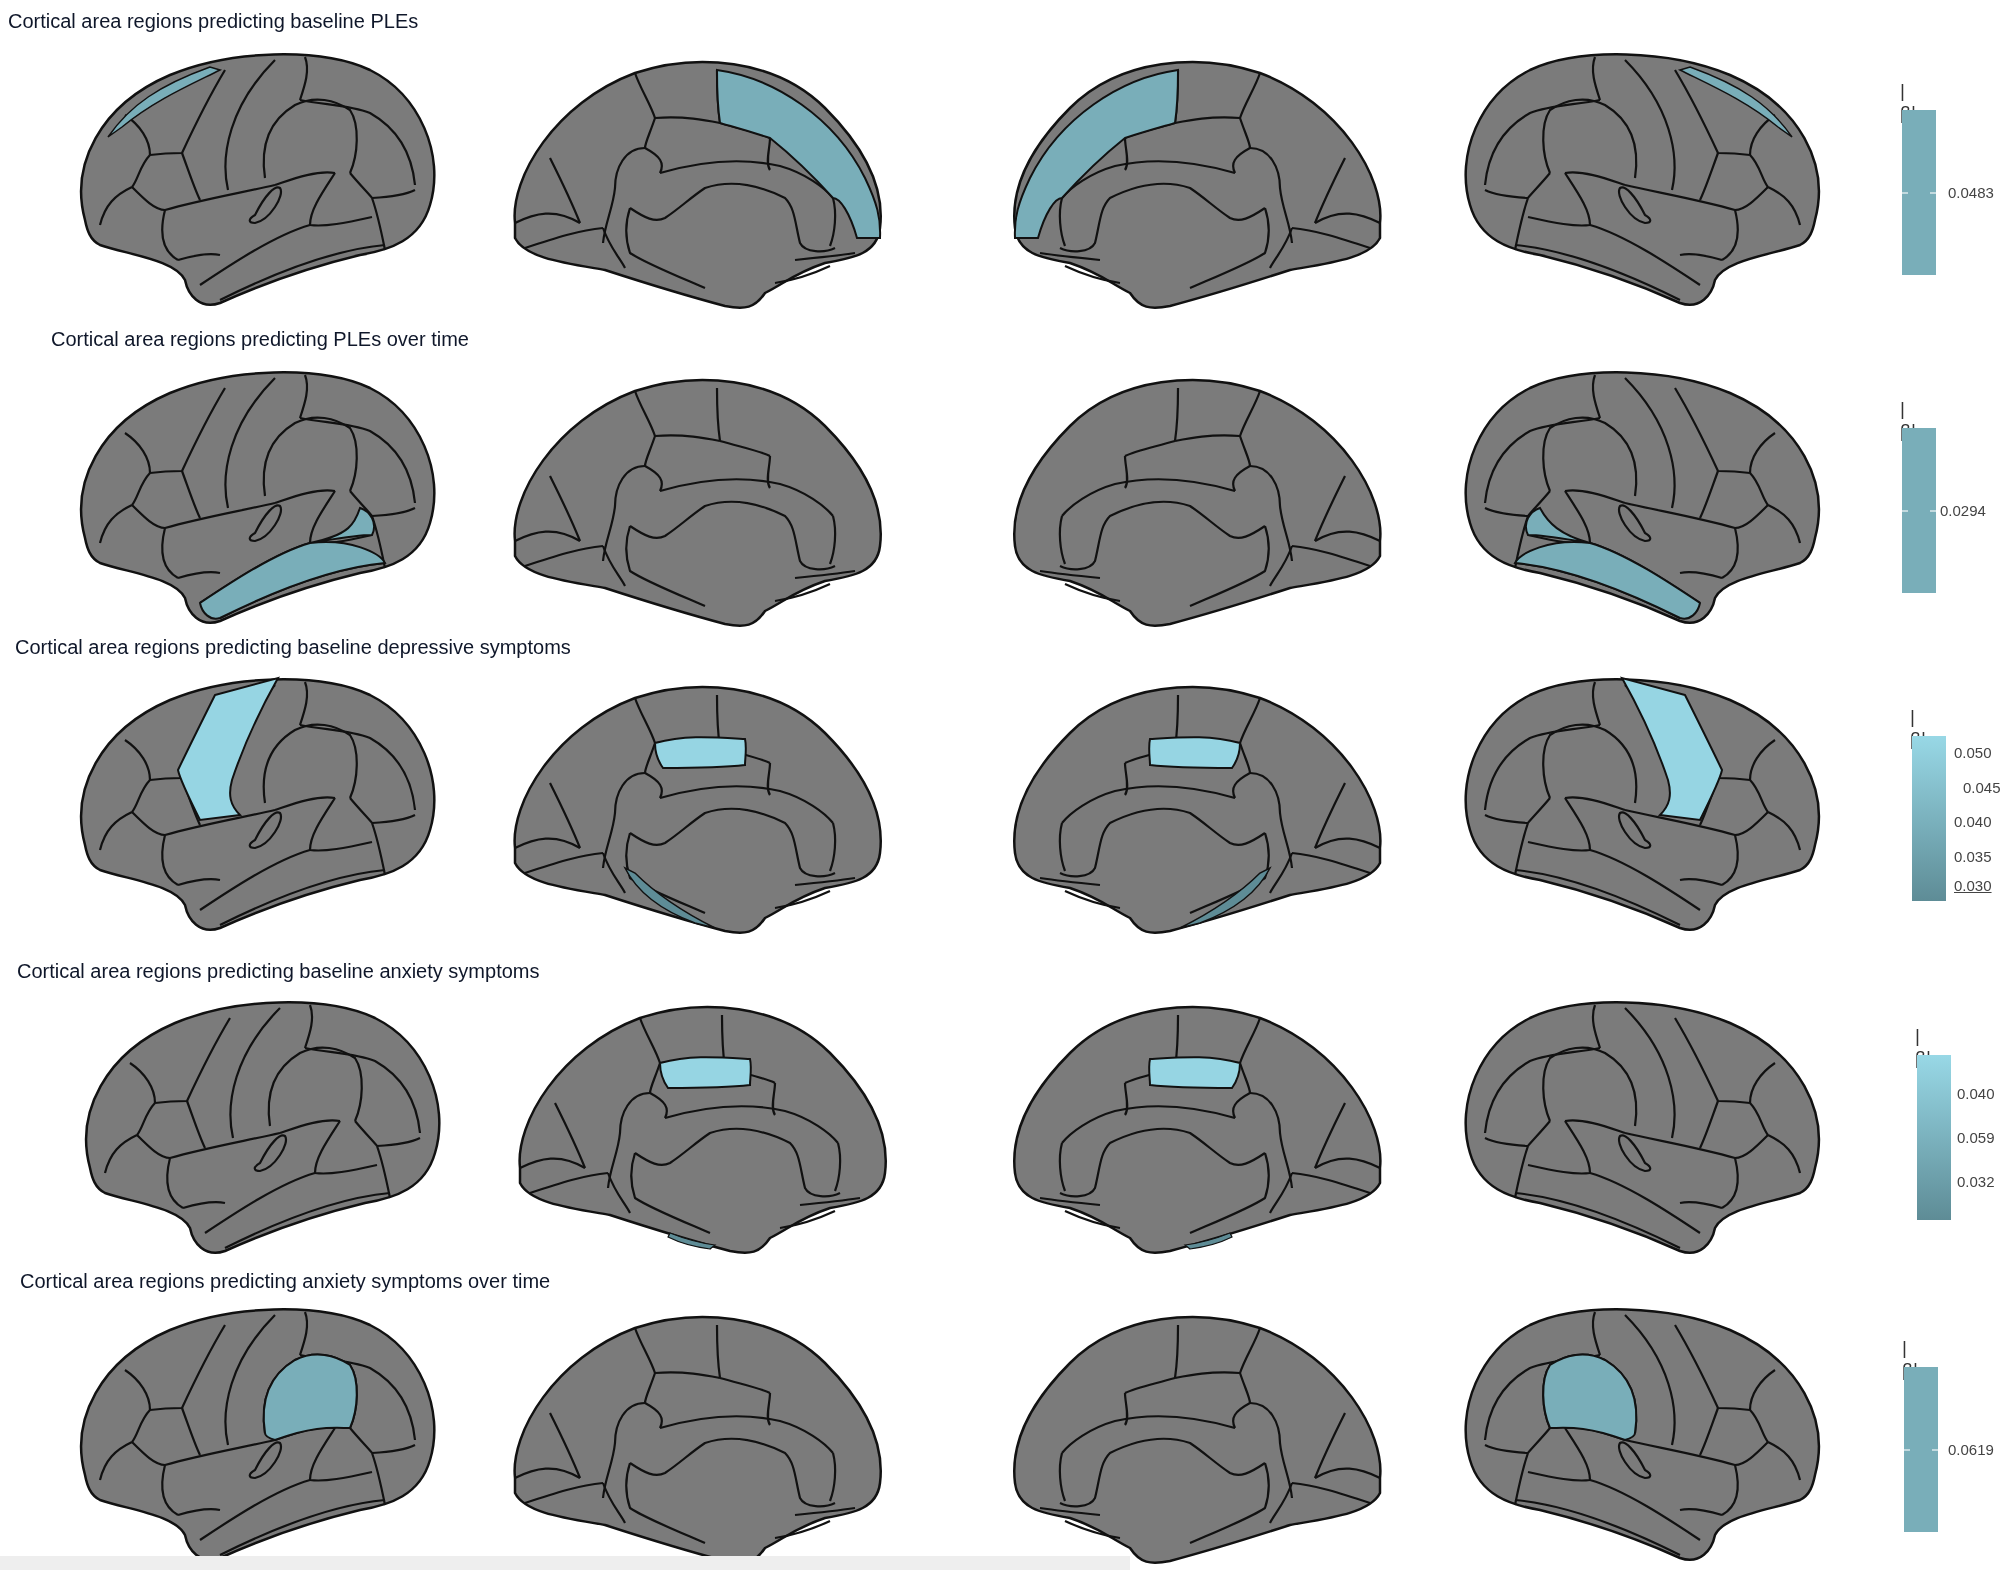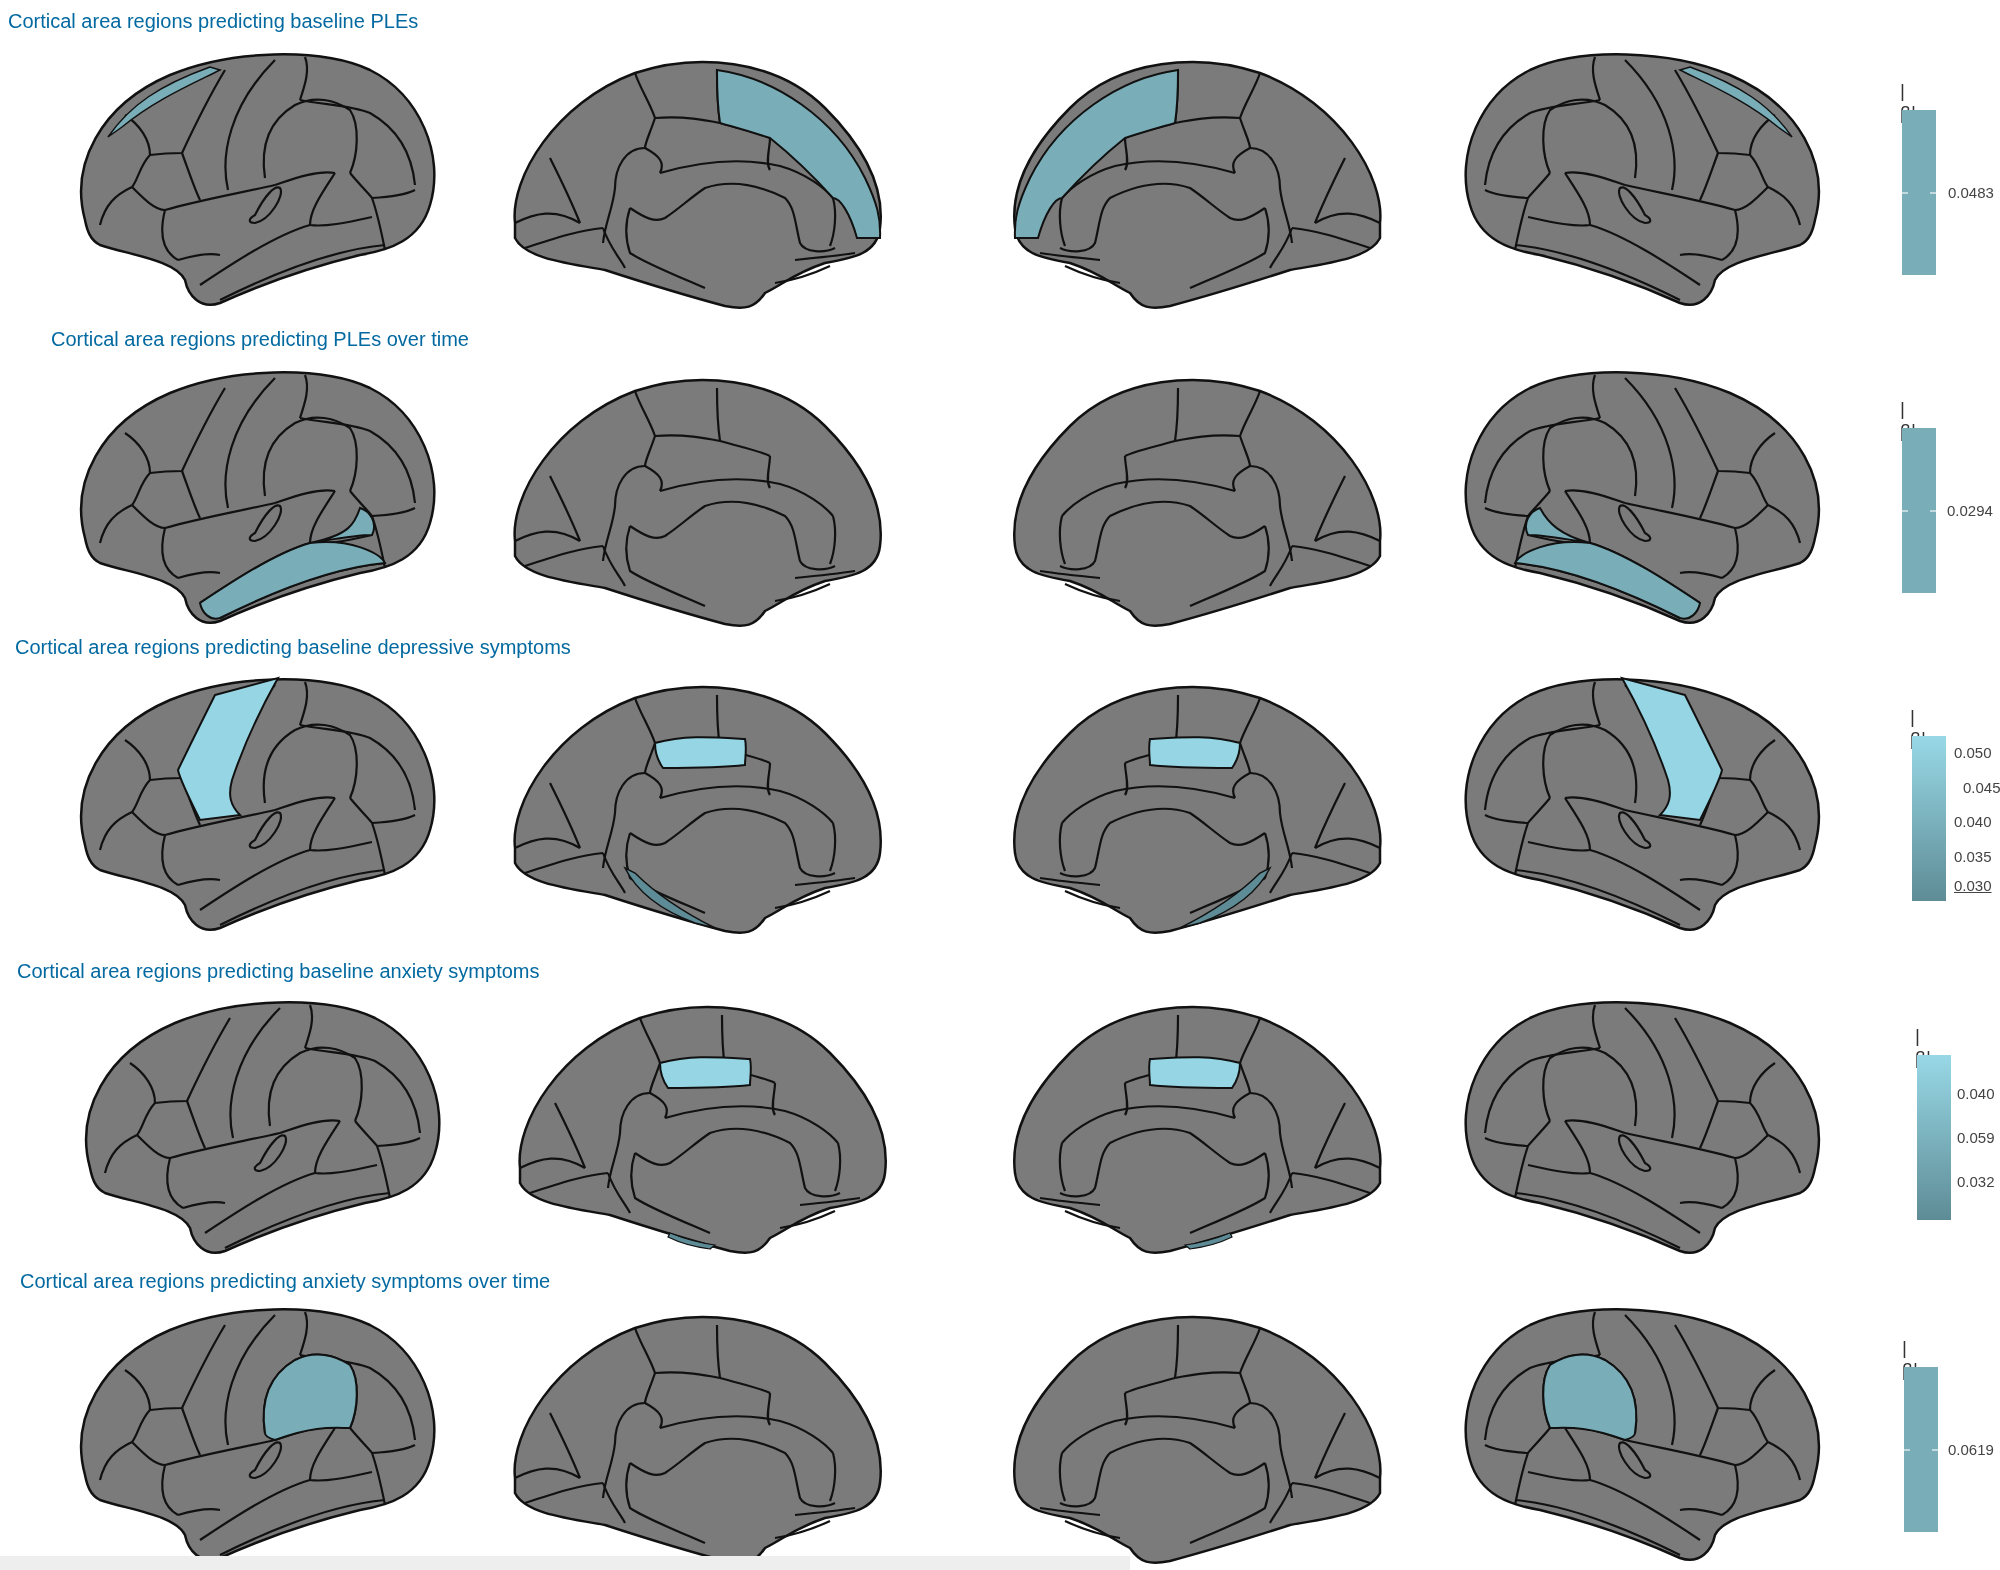--- a/index.html
+++ b/index.html
@@ -1,18 +1,18 @@
 <!DOCTYPE html>
 <html><head>
   <meta charset="utf-8">
   <style>
     html, body { margin: 0; padding: 0; background: #ffffff; }
     body { width: 2000px; height: 1570px; position: relative; overflow: hidden; font-family: "Liberation Sans", sans-serif; color: #222; }
     .row { position: absolute; left: 0; width: 2000px; }
-    .row-title { position: absolute; font-size: 20px; color: #0369a1; white-space: nowrap; }
+    .row-title { position: absolute; font-size: 20px; color: #0f172a; white-space: nowrap; }
     .brain { position: absolute; }
     .brain svg { display: block; overflow: visible; }
     .cbar { position: absolute; }
     .cbar-label { position: absolute; font-size: 19px; color: #333; left: 0; top: 0; }
     .cbar-bar { position: absolute; left: 2px; top: 30px; width: 34px; }
     .cbar-tick { position: absolute; font-size: 15px; color: #444; white-space: nowrap; }
     .tickmark { position: absolute; height: 2px; width: 6px; background: rgba(255,255,255,0.55); }
     .bottom-strip { position: absolute; left: 0; top: 1556px; width: 1130px; height: 14px; background: #eeeeee; }
   </style>
 </head>
@@ -151,21 +151,21 @@
       <path d="M260,240 C230,220 185,190 150,180 C125,176 105,172 88,172 C82,160 90,148 100,145 C108,160 120,172 150,180 C110,175 80,190 75,200 C130,205 190,230 240,255 C250,258 258,250 260,240 Z" fill="#79aeb9" stroke="#111" stroke-width="2"></path>
     </svg>
   </div>
 
   <div class="cbar" style="left:1900px; top:80px;">
     <div class="cbar-label">|β|</div>
     <div class="cbar-bar" style="height:165px; background:#79aeb9;">
       <div class="tickmark" style="left:0; top:82px;"></div>
         <div class="tickmark" style="right:0; top:82px;"></div>
     </div>
-    <div class="cbar-tick" style="left:47px; top:104px;">0.0294</div>
+    <div class="cbar-tick" style="left:40px; top:104px;">0.0294</div>
   </div>
 </div>
 
 <div class="row" style="top:628px;">
   <div class="row-title" style="left:15px; top:8px;">Cortical area regions predicting baseline depressive symptoms</div>
 
   <div class="brain" style="left:60px; top:42px;">
     <svg width="400" height="270" viewBox="0 0 400 270" style="--cortex:#7b7b7b">
       <use href="#lat-left-base"></use>
       <path d="M155,25 L218,8 C200,40 182,80 172,110 C168,125 170,135 180,145 L140,150 C130,130 120,110 118,100 C130,75 145,45 155,25 Z" fill="#96d5e3" stroke="#111" stroke-width="2"></path>

